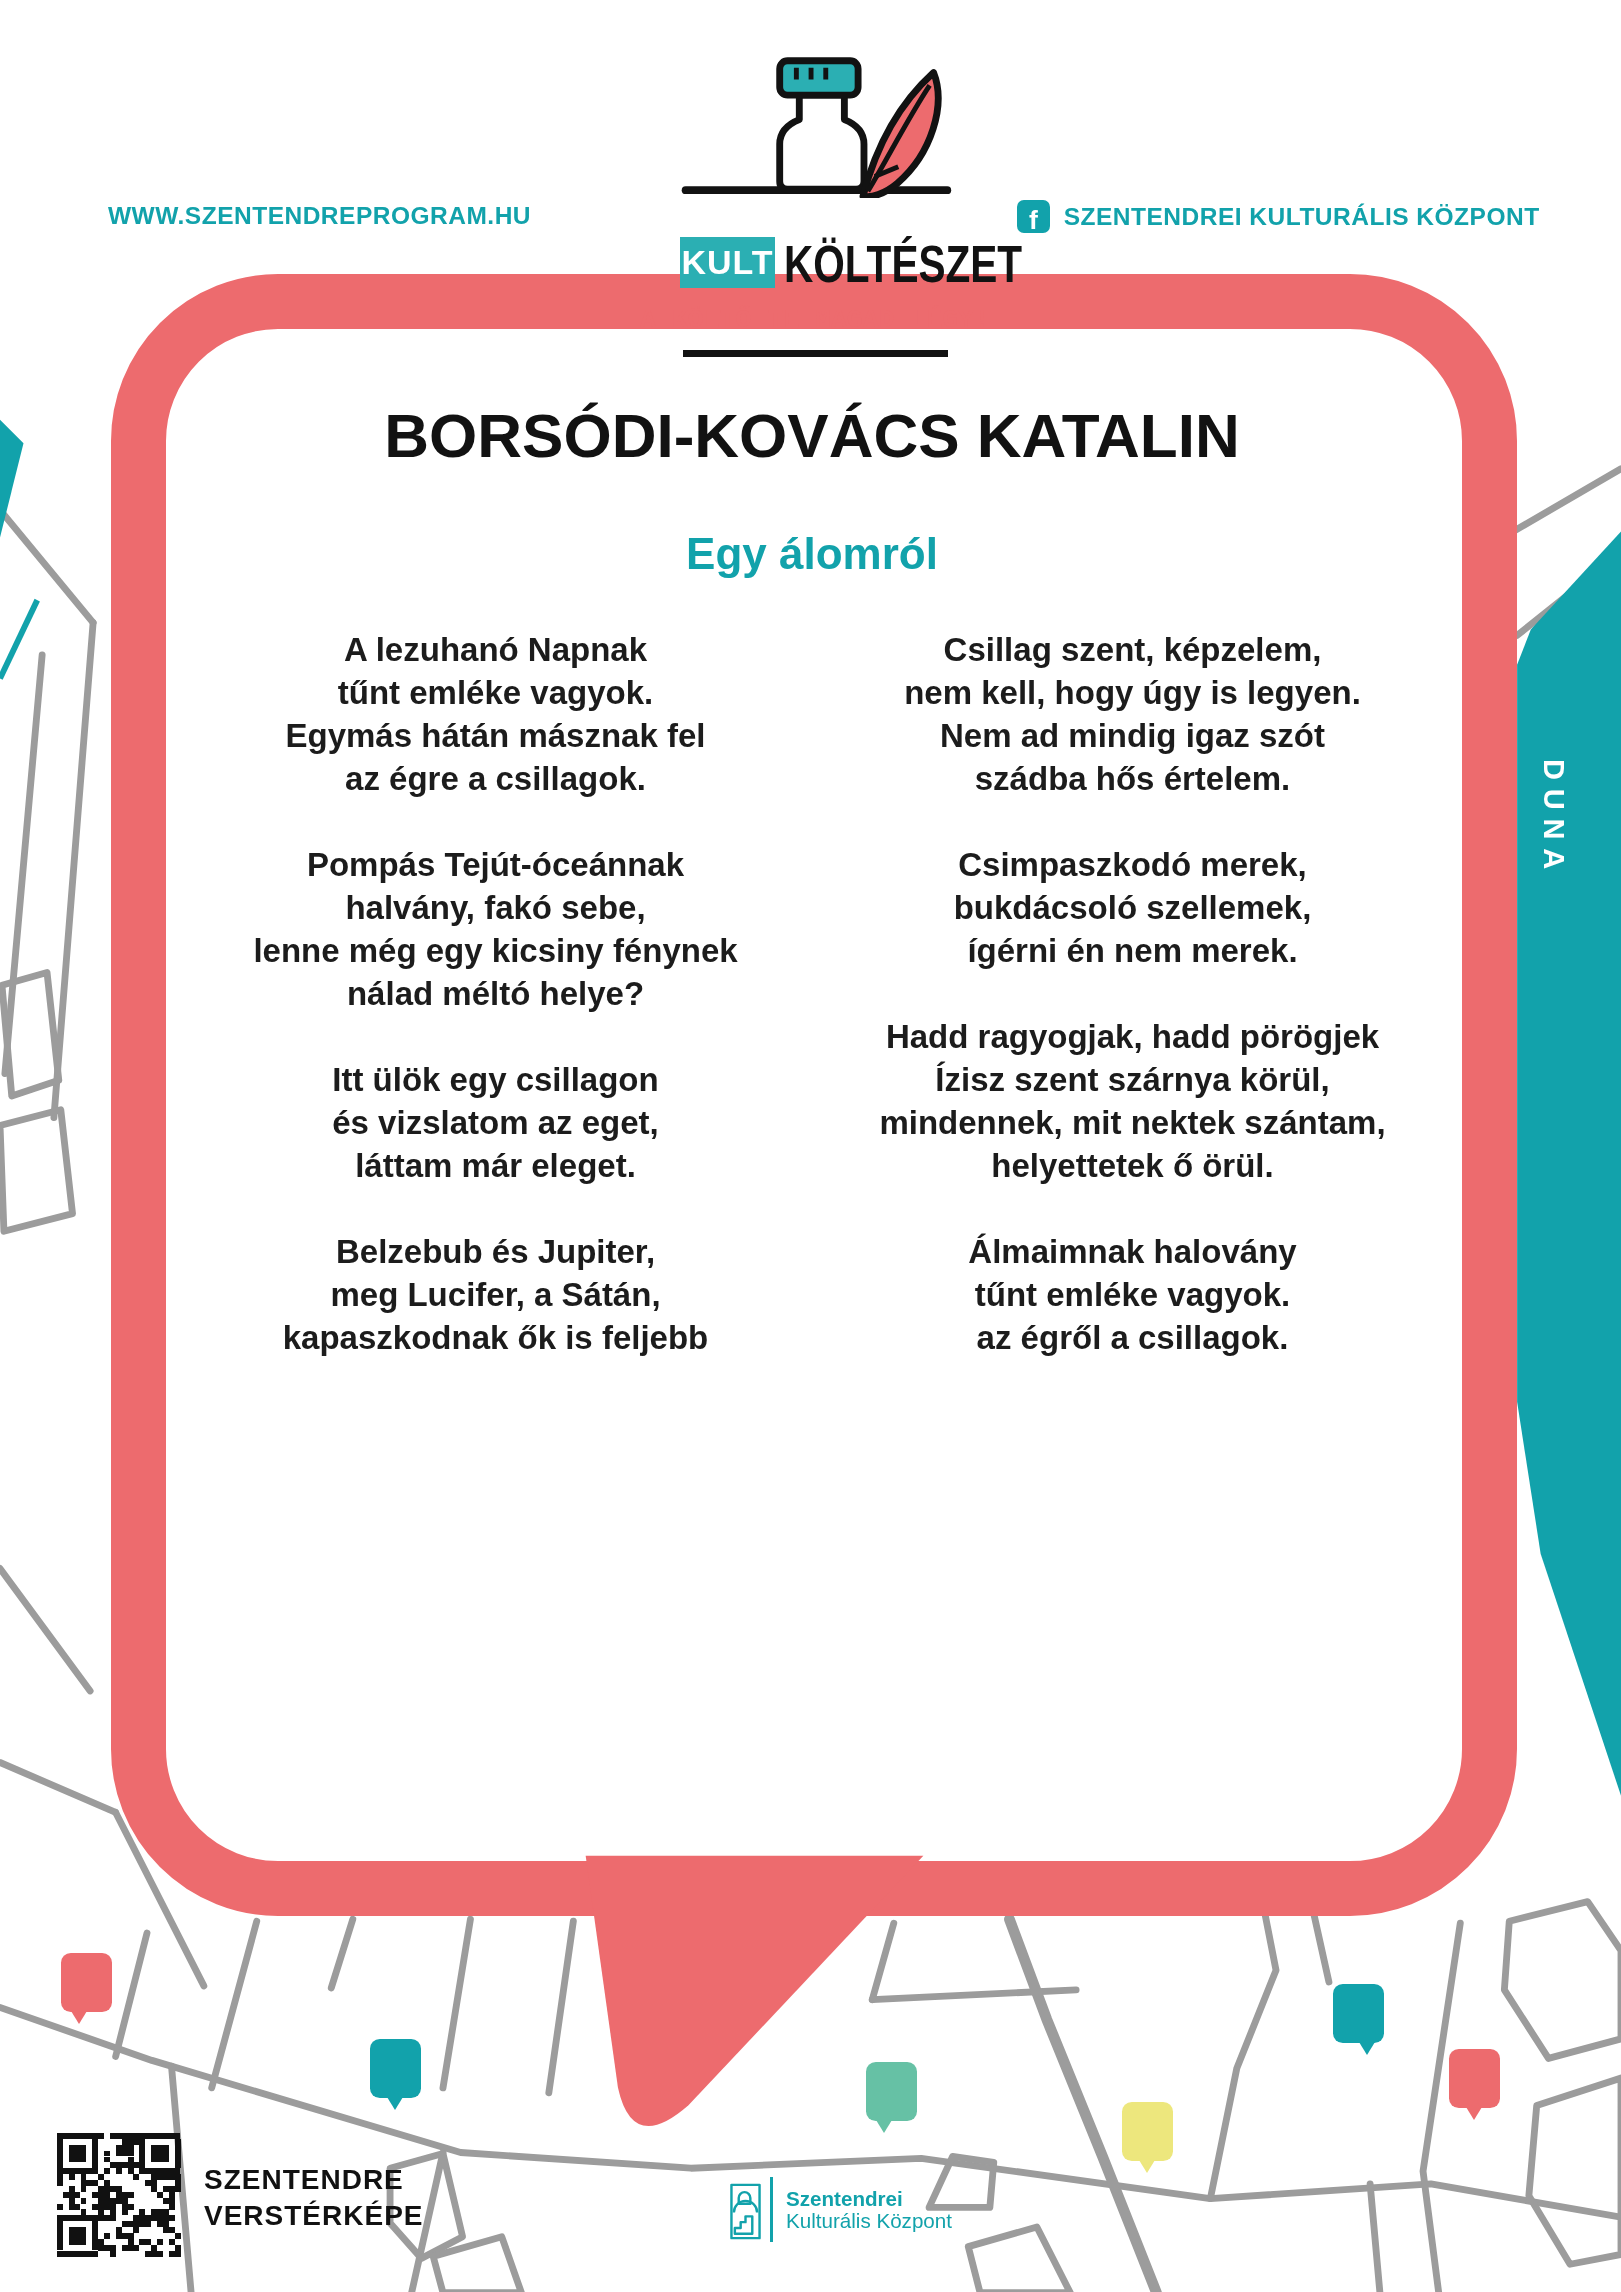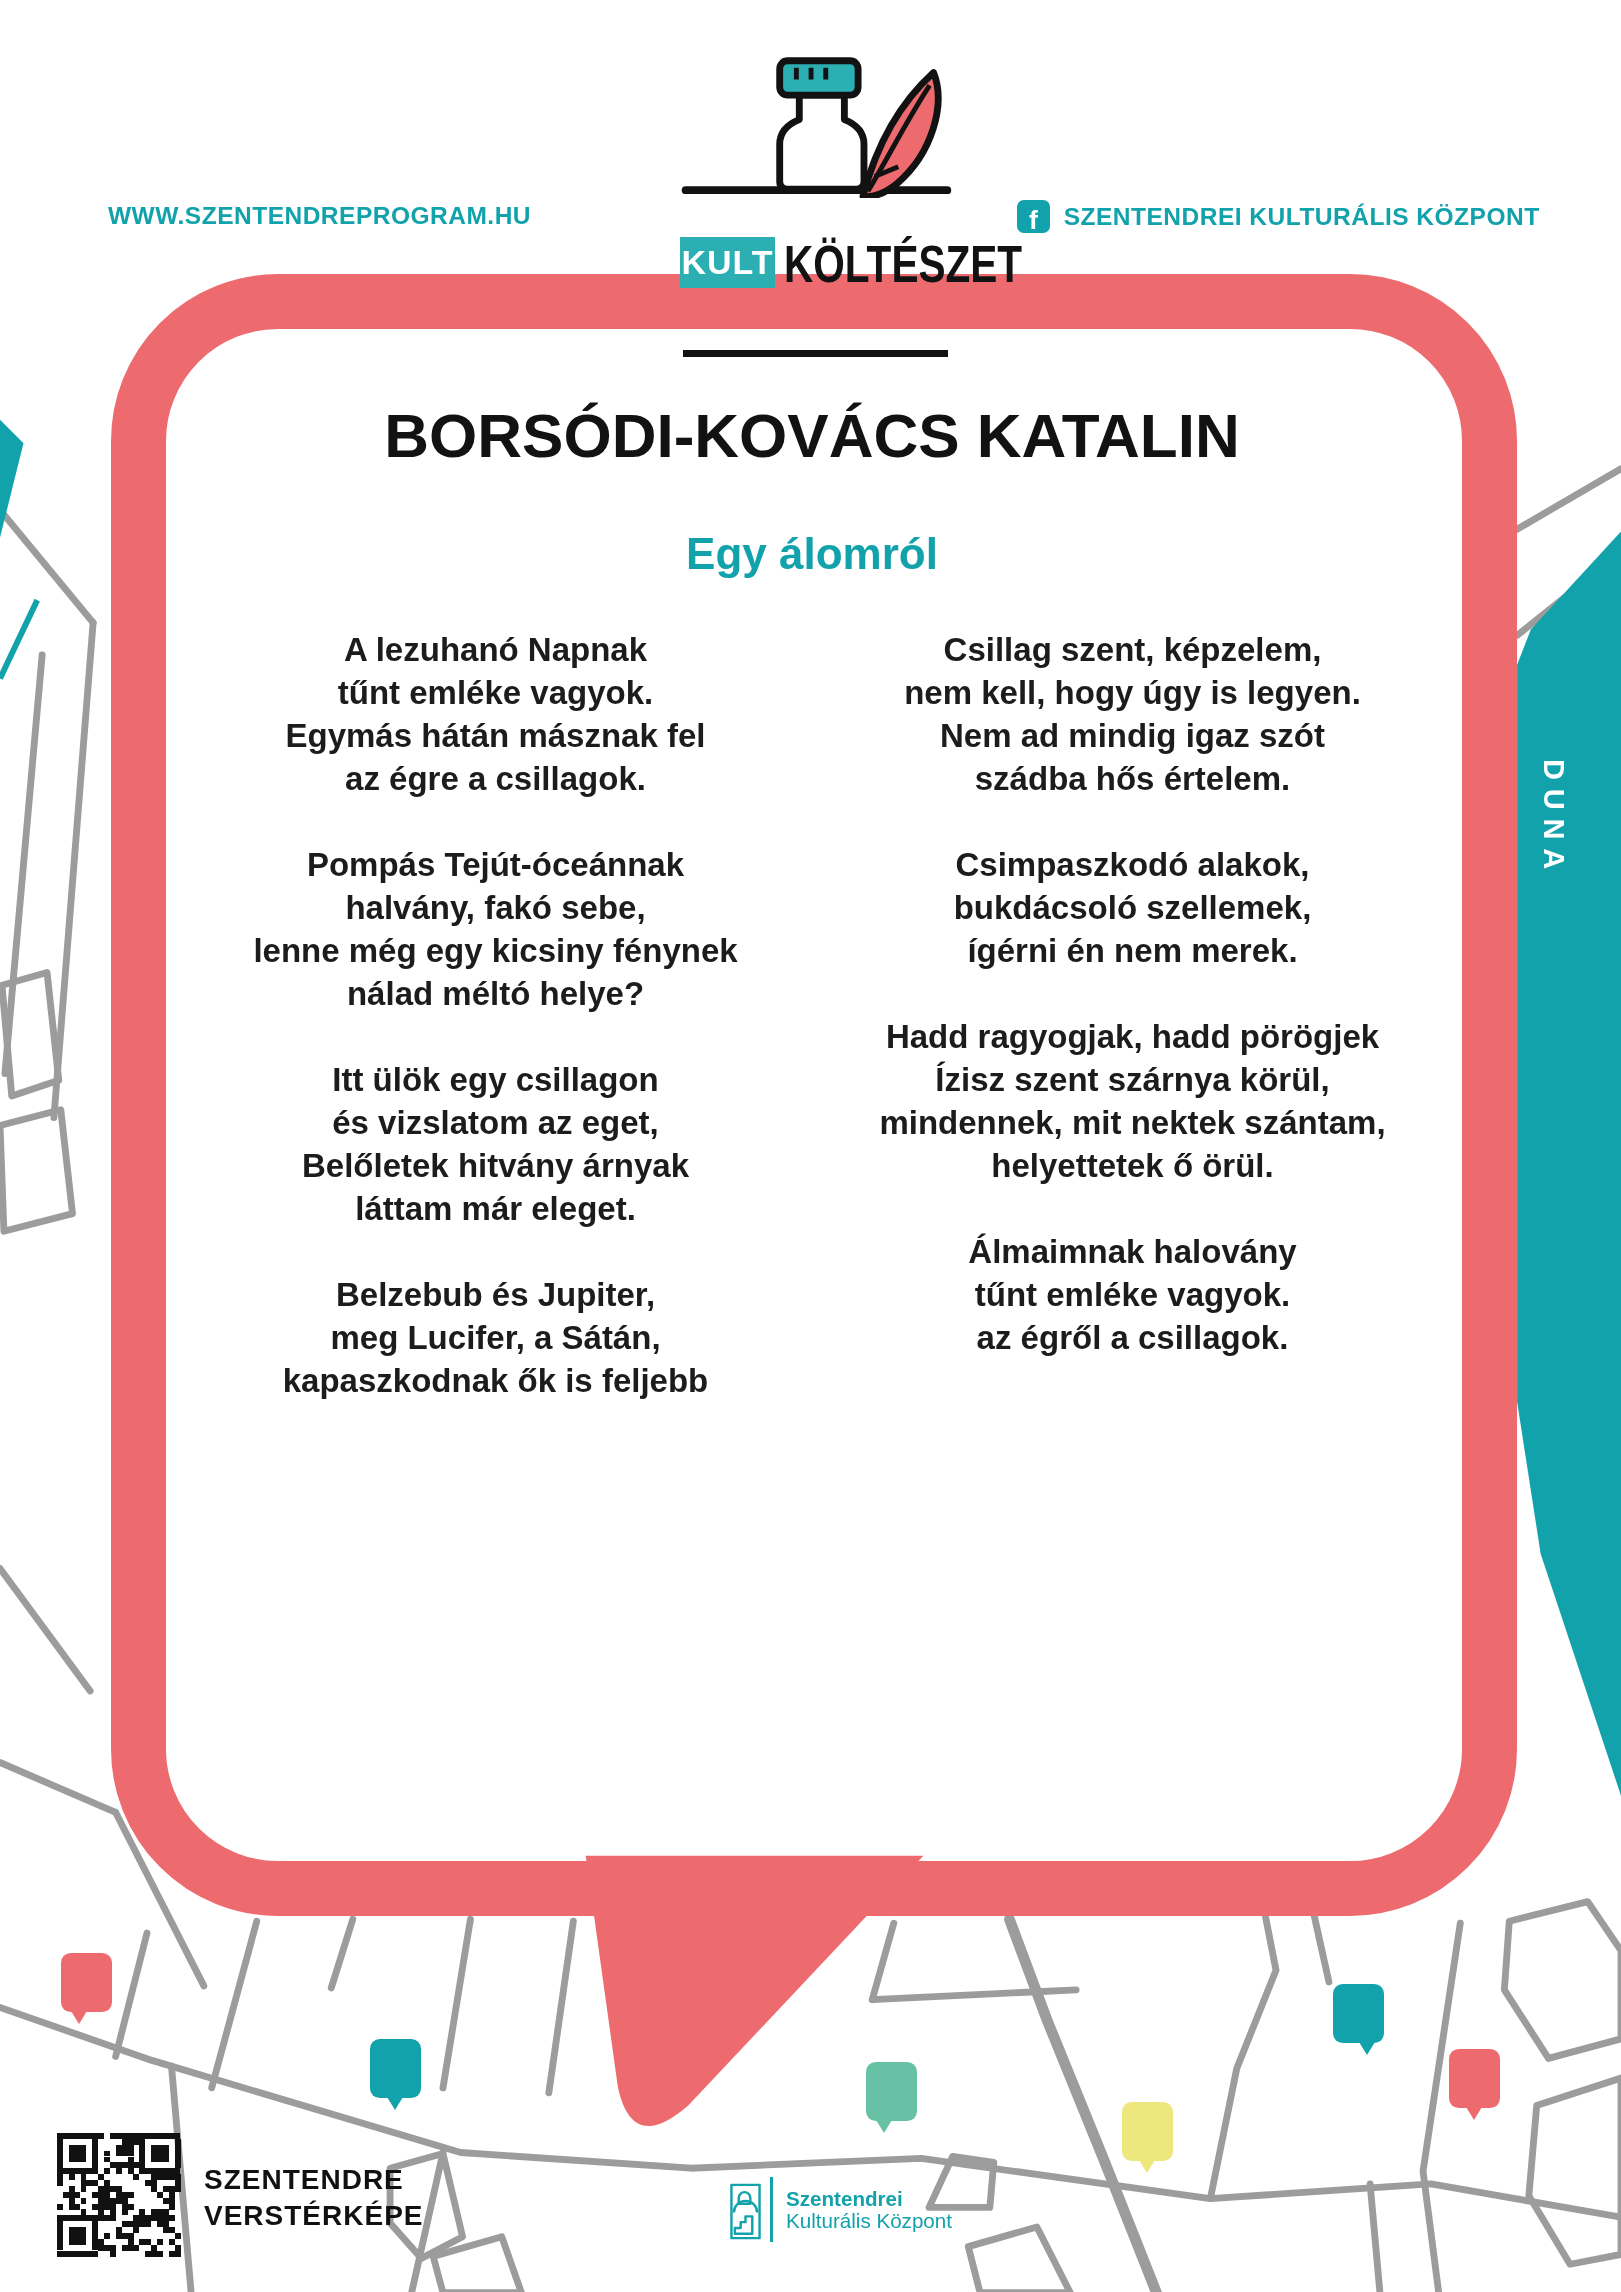--- a/index.html
+++ b/index.html
@@ -152,38 +152,37 @@
       </div>
       <div class="stanza">
         <div>Pompás Tejút-óceánnak</div>
         <div>halvány, fakó sebe,</div>
         <div>lenne még egy kicsiny fénynek</div>
         <div>nálad méltó helye?</div>
       </div>
       <div class="stanza">
         <div>Itt ülök egy csillagon</div>
         <div>és vizslatom az eget,</div>
-        <div>Belőletek hitvány árnyak</div>
         <div>láttam már eleget.</div>
       </div>
       <div class="stanza">
         <div>Belzebub és Jupiter,</div>
         <div>meg Lucifer, a Sátán,</div>
         <div>kapaszkodnak ők is feljebb</div>
       </div>
     </div>
   <div class="poem-col" id="poem-col-2">
       <div class="stanza">
         <div>Csillag szent, képzelem,</div>
         <div>nem kell, hogy úgy is legyen.</div>
         <div>Nem ad mindig igaz szót</div>
         <div>szádba hős értelem.</div>
       </div>
       <div class="stanza">
-        <div>Csimpaszkodó alakok,</div>
+        <div>Csimpaszkodó merek,</div>
         <div>bukdácsoló szellemek,</div>
         <div>ígérni én nem merek.</div>
       </div>
       <div class="stanza">
         <div>Hadd ragyogjak, hadd pörögjek</div>
         <div>Ízisz szent szárnya körül,</div>
         <div>mindennek, mit nektek szántam,</div>
         <div>helyettetek ő örül.</div>
       </div>
       <div class="stanza">

